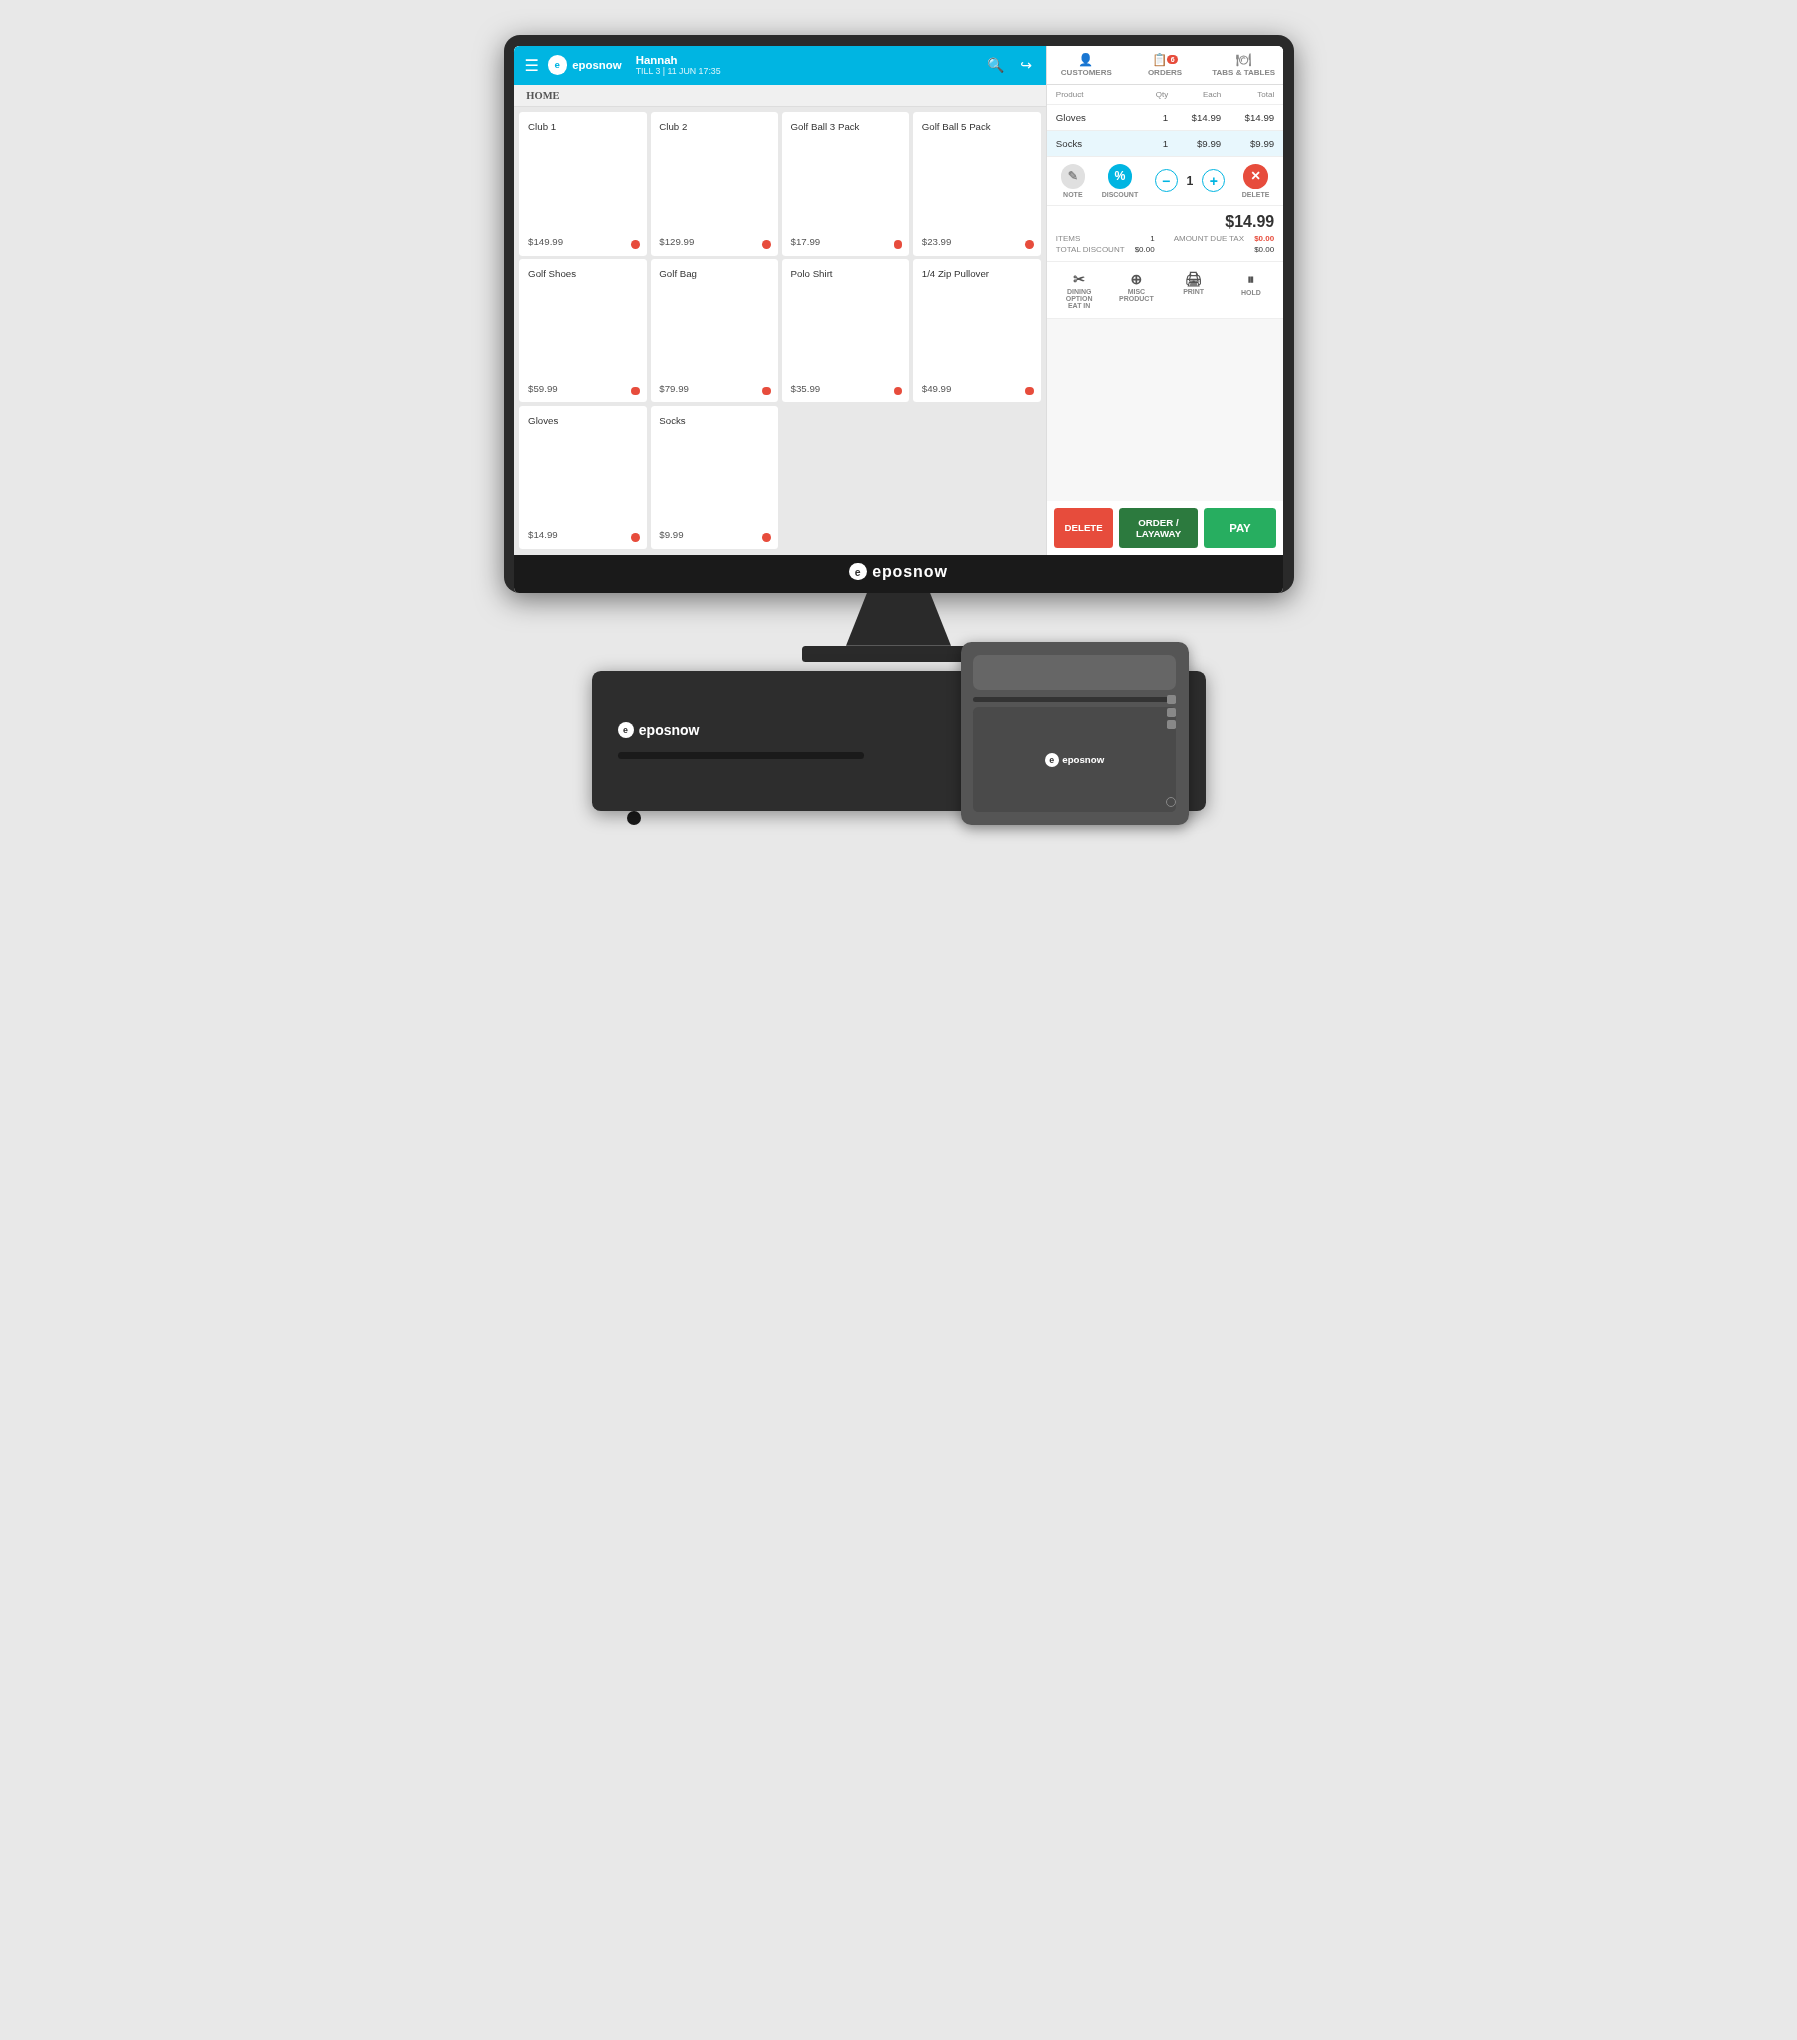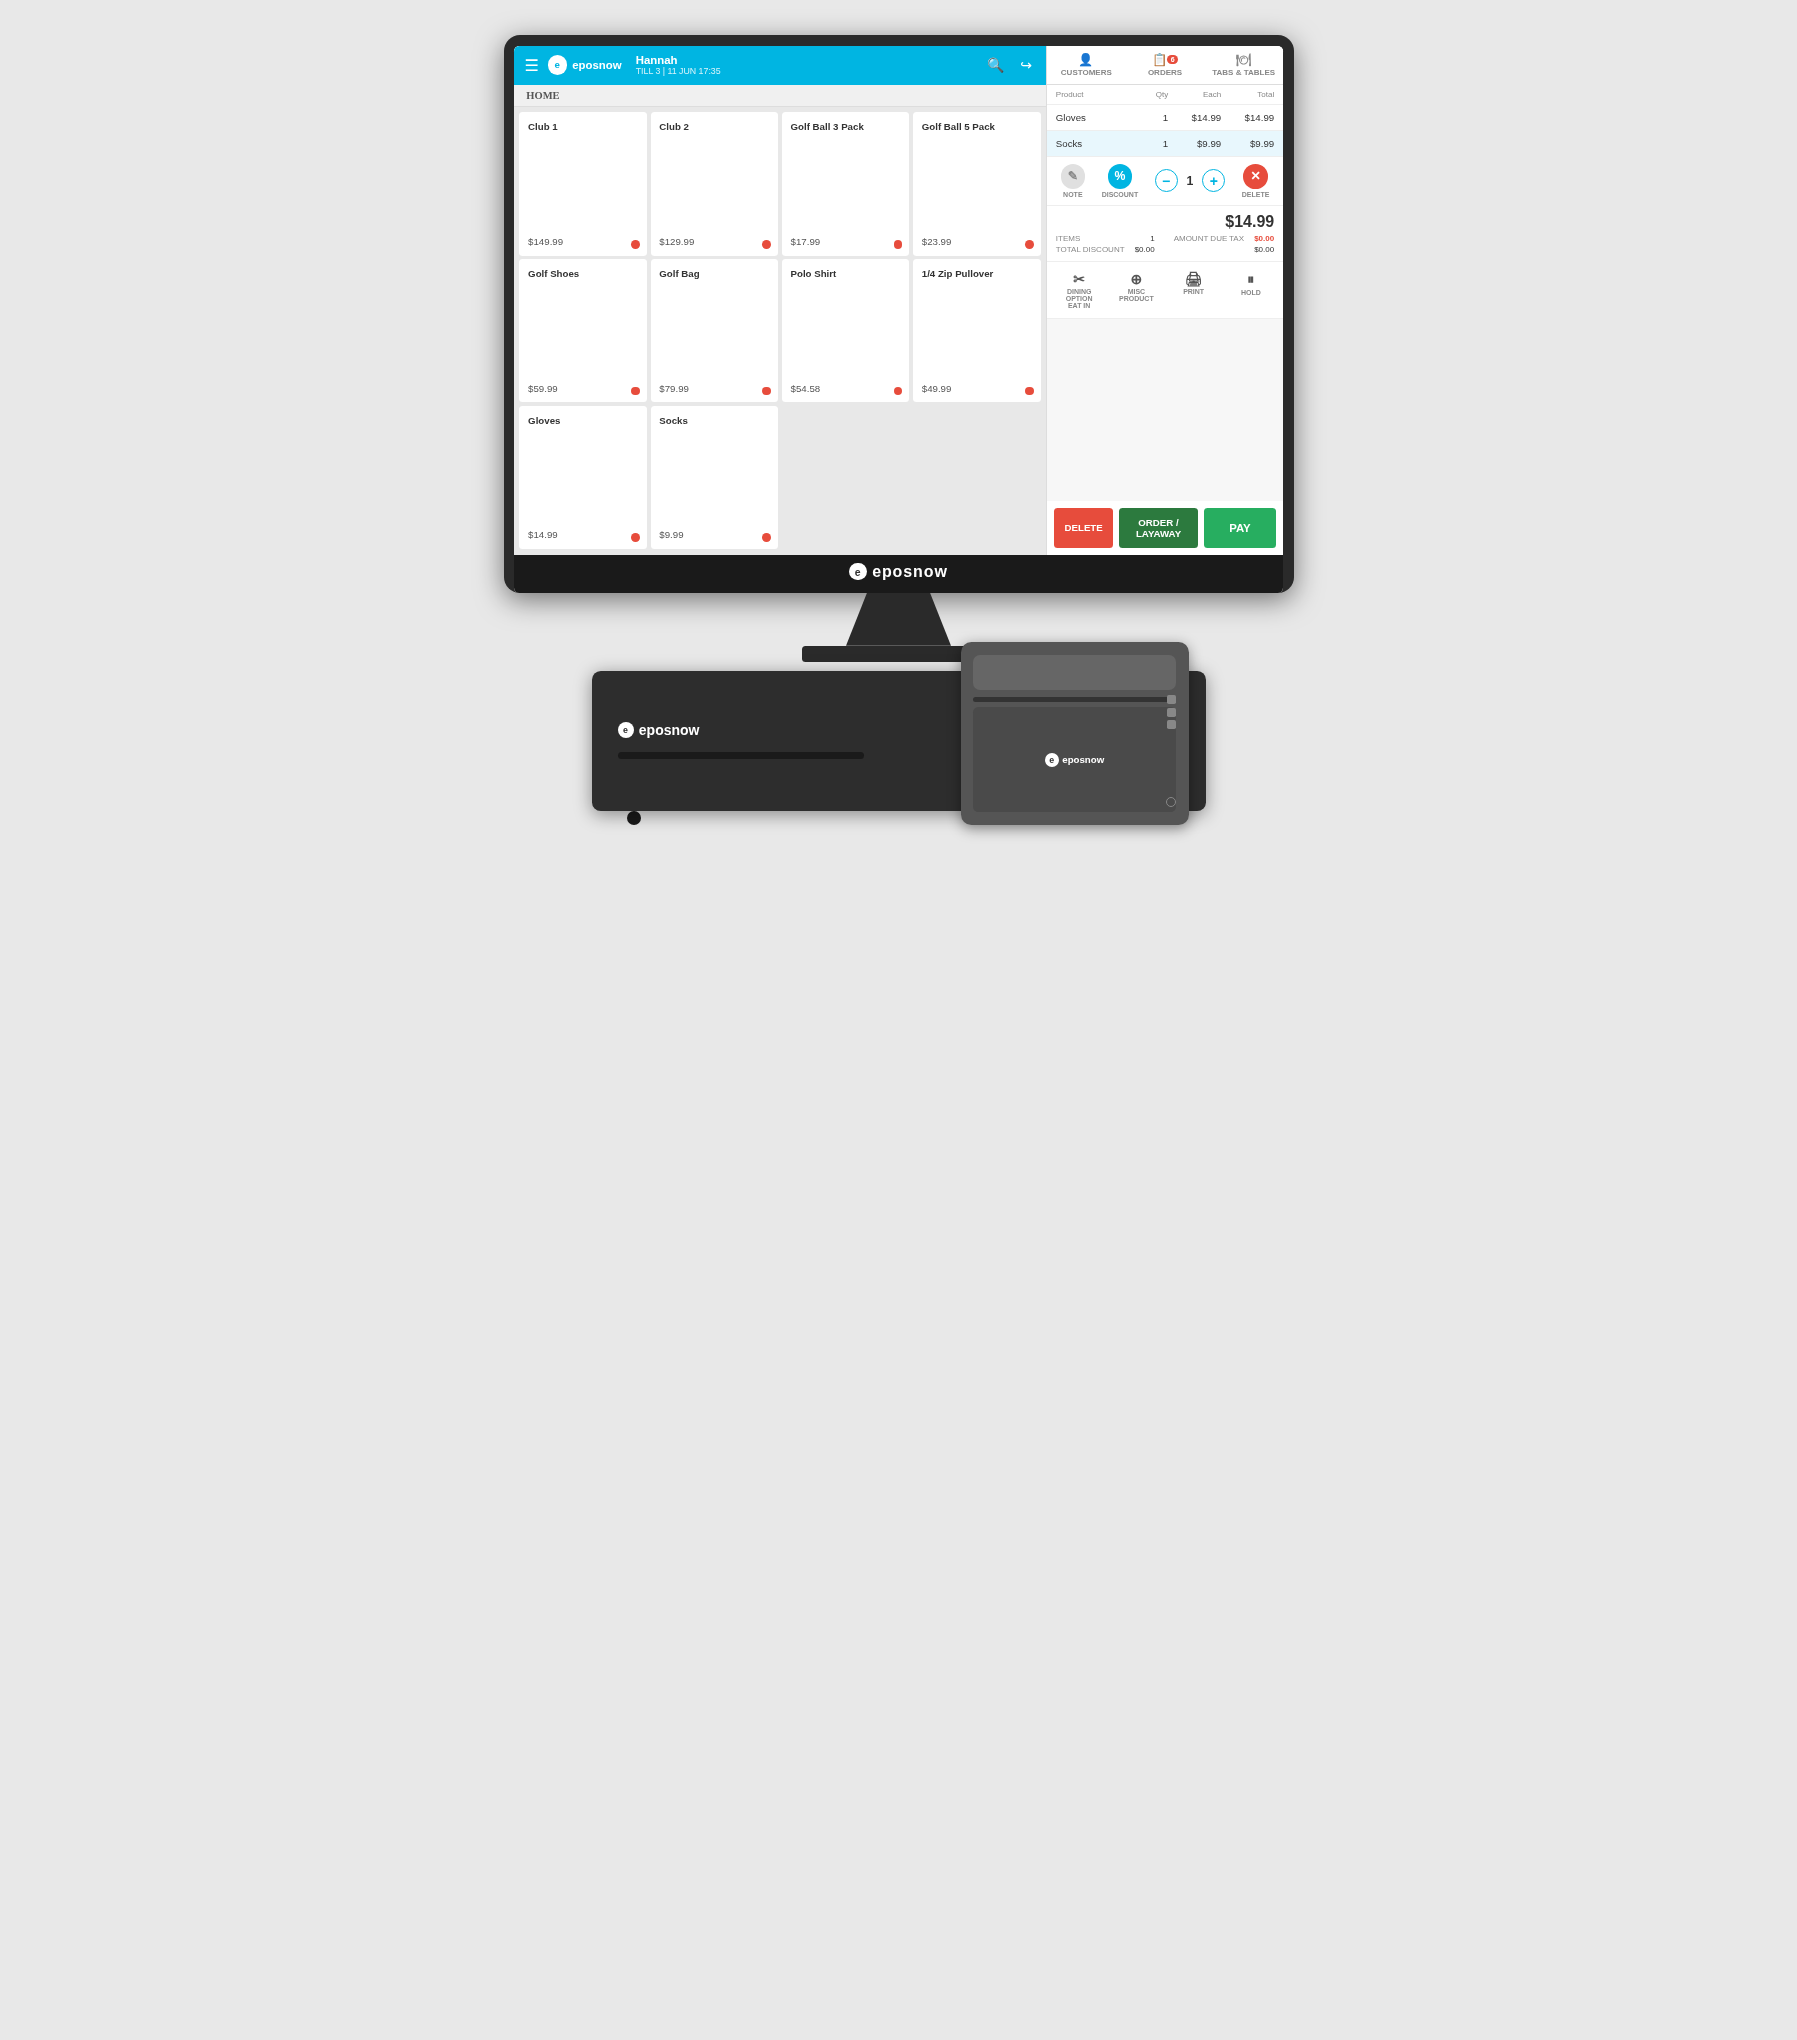--- a/index.html
+++ b/index.html
@@ -180,21 +180,21 @@
       padding: 8.8px;
       cursor: pointer;
       position: relative;
       min-height: 60px;
       display: flex;
       flex-direction: column;
       justify-content: space-between;
     }
     .product-name {
       font-size: 9.7px;
-      font-weight: bold;
+      font-weight: normal;
       color: #333;
     }
     .product-price {
       font-size: 9.7px;
       color: #555;
       margin-top: 6px;
     }
     .product-dot {
       width: 8.8px;
       height: 8.8px;
@@ -620,21 +620,21 @@
               <span class="product-price">$59.99</span>
               <div class="product-dot"></div>
             </div>
             <div class="product-card">
               <span class="product-name">Golf Bag</span>
               <span class="product-price">$79.99</span>
               <div class="product-dot"></div>
             </div>
             <div class="product-card">
               <span class="product-name">Polo Shirt</span>
-              <span class="product-price">$54.58</span>
+              <span class="product-price">$35.99</span>
               <div class="product-dot"></div>
             </div>
             <div class="product-card">
               <span class="product-name">1/4 Zip Pullover</span>
               <span class="product-price">$49.99</span>
               <div class="product-dot"></div>
             </div>
             <div class="product-card">
               <span class="product-name">Gloves</span>
               <span class="product-price">$14.99</span>

